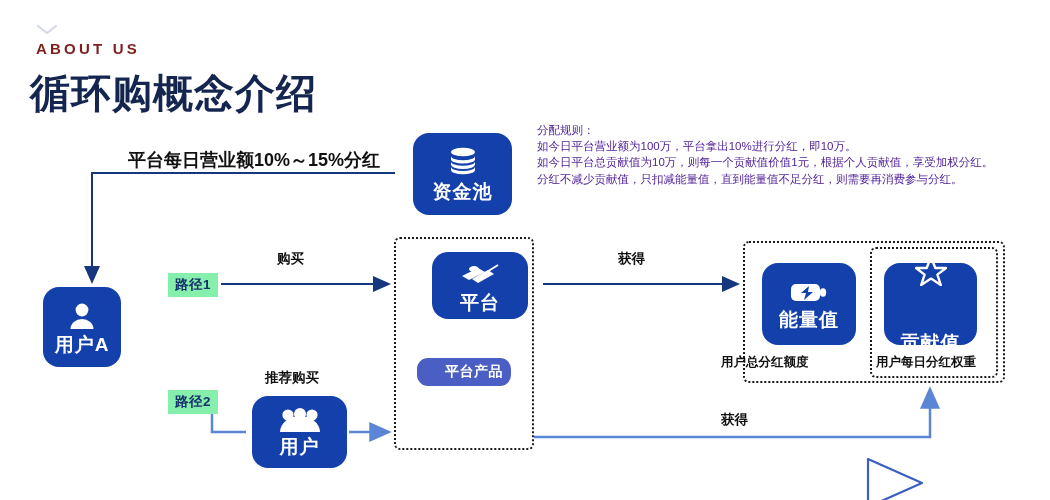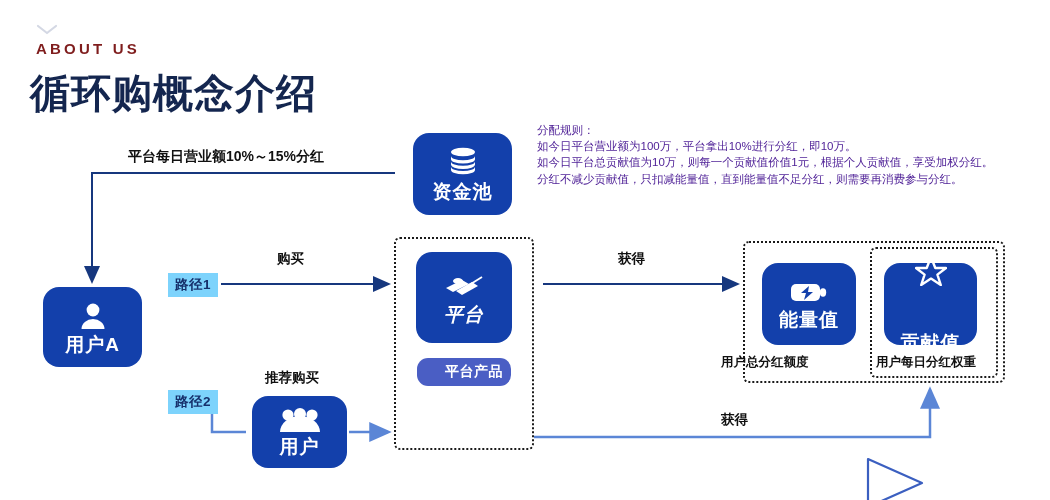--- a/index.html
+++ b/index.html
@@ -38,25 +38,25 @@
     border-radius:16px;background:#1340ab;
     display:flex;flex-direction:column;
     align-items:center;justify-content:center;
     color:#fff;box-sizing:border-box;
   }
   .node .ntext{font-size:19px;font-weight:bold;letter-spacing:1px;line-height:1;}
   .node .nicon{display:flex;align-items:center;justify-content:center;}
 
   #node-pool{left:413px;top:133px;width:99px;height:82px;}
   #node-pool .nicon{margin-bottom:5px;}
-  #node-userA{left:43px;top:287px;width:99px;height:80px;}
+  #node-userA{left:43px;top:287px;width:78px;height:80px;}
   #node-userA .nicon{margin-bottom:4px;}
   #node-users{left:252px;top:396px;width:95px;height:72px;}
   #node-users .nicon{margin-bottom:3px;}
-  #node-platform{left:416px;top:252px;width:96px;height:91px;font-style:italic;}
+  #node-platform{left:432px;top:252px;width:96px;height:67px;}
   #node-platform .nicon{margin-bottom:4px;}
   #node-energy{left:762px;top:263px;width:94px;height:82px;}
   #node-energy .nicon{margin-bottom:5px;}
   #node-contrib{left:884px;top:263px;width:93px;height:82px;gap:42px;}
   #node-contrib .nicon{margin-bottom:5px;}
 
   
   .pill{
     background:#4a5ec4;border-radius:11px;
     color:#fff;font-size:14px;font-weight:bold;letter-spacing:.5px;
@@ -75,29 +75,29 @@
   #dot-values-outer{left:743px;top:241px;width:262px;height:142px;}
   #dot-values-inner{left:870px;top:247px;width:128px;height:131px;}
 
   
   .cap{font-size:12.5px;font-weight:bold;color:#111;white-space:nowrap;}
   #cap-energy{left:721px;top:354px;}
   #cap-contrib{left:876px;top:354px;}
 
   
   .elabel{font-size:13.5px;font-weight:bold;color:#111;white-space:nowrap;}
-  #lab-dividend{left:128px;top:148px;font-size:14px;}
+  #lab-dividend{left:128px;top:148px;font-size:18px;}
   #lab-buy{left:277px;top:250px;}
   #lab-recommend{left:265px;top:369px;}
   #lab-get1{left:618px;top:250px;}
   #lab-get2{left:721px;top:411px;}
 
   
   .badge{
-    background:#7dd3fc;color:#16306b;
+    background:#86efac;color:#16306b;
     font-size:13.5px;font-weight:bold;letter-spacing:.5px;
     padding:3px 7px;white-space:nowrap;
   }
   #badge-p1{left:168px;top:273px;}
   #badge-p2{left:168px;top:390px;}
 
   
   #edges{left:0;top:0;width:1050px;height:500px;pointer-events:none;}
   #deco{left:860px;top:455px;width:130px;height:60px;}
 </style>

